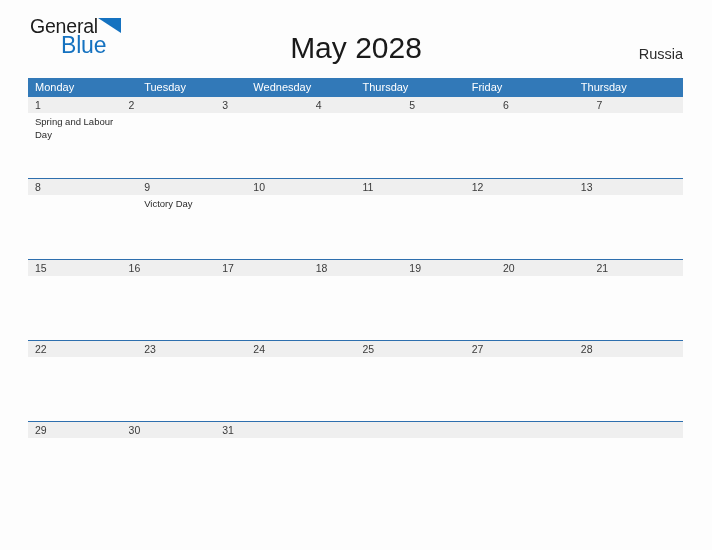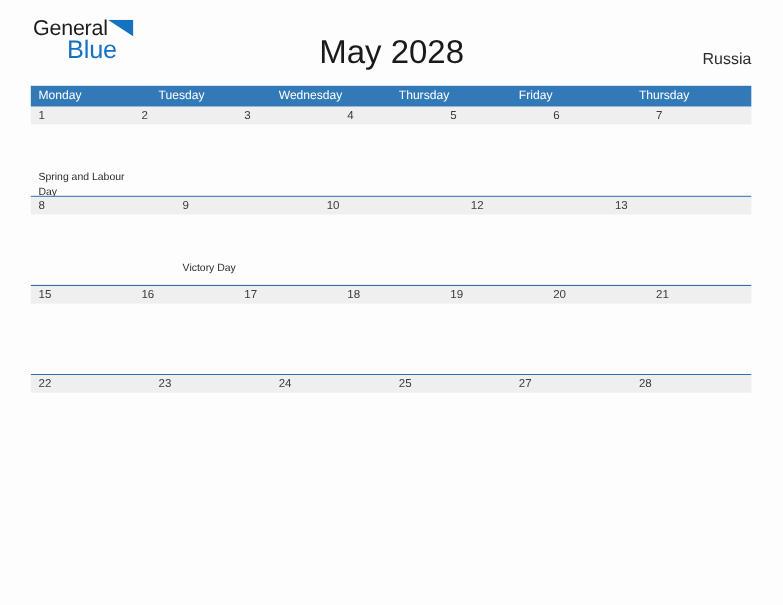--- a/index.html
+++ b/index.html
@@ -146,21 +146,20 @@
   .day-number {
     position: relative;
     font-size: 10.5px;
     line-height: 16px;
     color: #3a3a3a;
     height: 16px;
   }
   .day-events {
     padding-top: 3px;
     padding-right: 6px;
-    margin-top: 40px;
   }
   .day-event {
     font-size: 9.5px;
     line-height: 12.5px;
     color: #2b2b2b;
   }
   .day-cell.empty .day-number { visibility: hidden; }
 </style>
 </head>
 <body>
@@ -233,20 +232,23 @@
           <div class="day-cell">
             <div class="day-number">9</div>
             <div class="day-events">
               <div class="day-event">Victory Day</div>
             </div>
           </div>
           <div class="day-cell">
             <div class="day-number">10</div>
           </div>
           <div class="day-cell">
+            <div class="day-number">11</div>
+          </div>
+          <div class="day-cell">
             <div class="day-number">12</div>
           </div>
           <div class="day-cell">
             <div class="day-number">13</div>
           </div>
         </div>
       </div>
       <div class="week-row">
         <div class="date-band"></div>
         <div class="day-cells">
@@ -289,15 +291,41 @@
             <div class="day-number">25</div>
           </div>
           <div class="day-cell">
             <div class="day-number">27</div>
           </div>
           <div class="day-cell">
             <div class="day-number">28</div>
           </div>
         </div>
       </div>
+      <div class="week-row">
+        <div class="date-band"></div>
+        <div class="day-cells">
+          <div class="day-cell">
+            <div class="day-number">29</div>
+          </div>
+          <div class="day-cell">
+            <div class="day-number">30</div>
+          </div>
+          <div class="day-cell">
+            <div class="day-number">31</div>
+          </div>
+          <div class="day-cell empty">
+            <div class="day-number"></div>
+          </div>
+          <div class="day-cell empty">
+            <div class="day-number"></div>
+          </div>
+          <div class="day-cell empty">
+            <div class="day-number"></div>
+          </div>
+          <div class="day-cell empty">
+            <div class="day-number"></div>
+          </div>
+        </div>
+      </div>
     </div>
 
 </div>
 
 </body></html>

